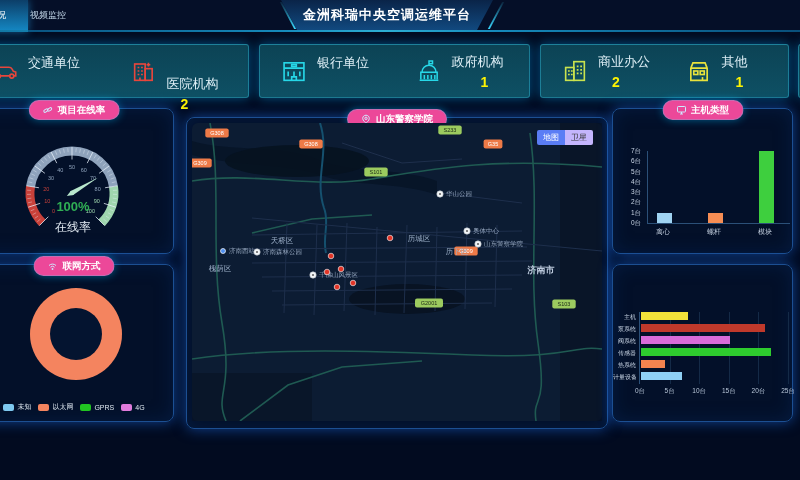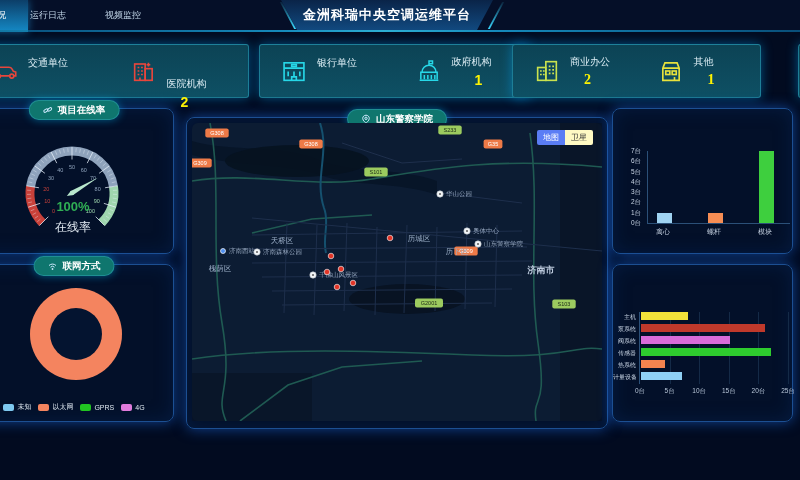--- a/index.html
+++ b/index.html
@@ -22,33 +22,33 @@
     text-align:center;line-height:30px;font-size:13px;font-weight:bold;color:#fff;letter-spacing:1px;}
   .title-slash{position:absolute;top:2px;width:2px;height:27px;background:linear-gradient(180deg,rgba(57,215,255,.1),#39d7ff);}
   #title-slash-l{left:287px;transform:skewX(28deg);}
   #title-slash-r{left:495px;transform:skewX(-28deg);}
   
   .stat-card{position:absolute;top:44px;height:52px;background:linear-gradient(180deg,#0c4355,#0e5064);
     border:1px solid rgba(60,220,255,.35);border-radius:3px;
     box-shadow:0 0 12px rgba(0,170,255,.45);display:flex;align-items:center;}
   #card-1{left:-30px;width:277px;}
   #card-2{left:259px;width:269px;}
-  #card-3{left:512px;width:247px;font-family:Liberation Serif, serif;}
+  #card-3{left:540px;width:247px;}
   #card-4{left:798px;width:60px;}
   .stat-item{flex:1;display:flex;align-items:center;gap:9px;padding-left:20px;}
   .stat-icon{width:28px;height:28px;flex:0 0 28px;}
   .stat-icon svg{width:28px;height:28px;display:block;}
   .stat-text{display:flex;flex-direction:column;}
-  .stat-label{font-size:10px;color:#ddeef5;}
+  .stat-label{font-size:13px;color:#ddeef5;}
   .stat-value{font-size:14px;font-weight:bold;margin:3px 0 0 14px;min-height:14px;}
   
   .panel{position:absolute;background:rgba(3,17,42,.95);border:1px solid #1c4f92;border-radius:8px;
     box-shadow:0 0 14px rgba(30,120,255,.5), inset 0 0 18px rgba(10,50,110,.35);}
   .panel-pill{position:absolute;top:-9px;left:50%;transform:translateX(-50%);
-    background:#0f766e;border-radius:10px;height:18px;padding:0 13px;white-space:nowrap;
+    background:#ec4899;border-radius:10px;height:18px;padding:0 13px;white-space:nowrap;
     display:flex;align-items:center;gap:5px;font-size:9.5px;font-weight:bold;color:#fff;
     box-shadow:0 0 8px rgba(0,190,255,.45);border:1px solid rgba(80,220,255,.25);}
   .pill-icon svg{width:10px;height:10px;display:block;}
   #panel-online{left:-26px;top:108px;width:198px;height:144px;}
   #panel-network{left:-26px;top:264px;width:198px;height:156px;}
   #panel-map{left:186px;top:117px;width:420px;height:310px;}
   #panel-host{left:612px;top:108px;width:179px;height:144px;}
   #panel-device{left:612px;top:264px;width:179px;height:156px;}
   
   #gauge-svg{position:absolute;left:0;top:8px;}
@@ -59,21 +59,21 @@
   #donut-ring{position:absolute;left:55px;top:23px;width:92px;height:92px;border-radius:50%;}
   #donut-hole{position:absolute;left:75px;top:43px;width:52px;height:52px;border-radius:50%;background:#041430;}
   #net-legend{position:absolute;left:0;bottom:9px;width:100%;display:flex;justify-content:center;gap:7px;}
   .legend-item{display:flex;align-items:center;gap:3px;font-size:7px;color:#dfe8f0;}
   .legend-swatch{width:11px;height:7px;border-radius:2px;display:inline-block;}
   
   #map-svg{position:absolute;left:5px;top:5px;}
   #map-controls{position:absolute;top:12px;right:14px;display:flex;z-index:3;}
   .map-btn{height:15px;line-height:15px;padding:0 6px;font-size:8px;cursor:pointer;}
   .map-btn.active{background:#5a7df5;color:#fff;border-radius:2px 0 0 2px;}
-  .map-btn:not(.active){background:#fef9c3;color:#333;border-radius:0 2px 2px 0;font-family:Liberation Serif, serif;}
+  .map-btn:not(.active){background:#c4b5fd;color:#333;border-radius:0 2px 2px 0;font-family:Liberation Serif, serif;}
   
   #host-wrap{position:absolute;left:2px;top:42px;width:176px;height:96px;}
   #host-ylabels{position:absolute;left:0;top:0;width:28px;height:72px;}
   .ytick{position:absolute;right:2px;width:26px;text-align:right;font-size:6.5px;color:#c8d4e4;}
   #host-plot{position:absolute;left:32px;top:0;width:142px;height:72px;
     border-left:1px solid #2b5078;border-bottom:1px solid #2b5078;}
   .vbar{position:absolute;bottom:0;width:15px;}
   .vcat{position:absolute;top:76px;width:40px;text-align:center;font-size:7px;color:#c8d4e4;}
   
   #dev-wrap{position:absolute;left:0;top:47px;width:179px;height:100px;}
@@ -83,21 +83,20 @@
   .hbar{position:absolute;height:8px;}
   .vgrid{position:absolute;top:0;width:1px;height:72px;background:#142a47;}
   .xtick{position:absolute;top:75px;width:22px;margin-left:-11px;text-align:center;font-size:6.5px;color:#b8c6d8;}
 </style>
 </head>
 <body>
 <div id="stage">
 
 <div id="header">
   <div class="tab active">概况</div>
-  <div class="tab">运行日志</div>
   <div class="tab">视频监控</div>
 </div>
 <div id="title-wrap">金洲科瑞中央空调运维平台</div>
 <div class="title-slash" id="title-slash-l"></div>
 <div class="title-slash" id="title-slash-r"></div>
 <div id="header-line"></div>
 
 <div class="stat-card" id="card-1">
   <div class="stat-item" style="color: rgb(232, 70, 60);">
     <span class="stat-icon">
@@ -399,20 +398,29 @@
           <circle cx="149" cy="146" r="2.8" fill="#e23527" stroke="rgba(255,255,255,0.75)" stroke-width="0.8"></circle>
           <circle cx="161" cy="160" r="2.8" fill="#e23527" stroke="rgba(255,255,255,0.75)" stroke-width="0.8"></circle>
           <circle cx="145" cy="164" r="2.8" fill="#e23527" stroke="rgba(255,255,255,0.75)" stroke-width="0.8"></circle>
           <circle cx="135" cy="149" r="2.8" fill="#e23527" stroke="rgba(255,255,255,0.75)" stroke-width="0.8"></circle>
           <circle cx="198" cy="115" r="2.8" fill="#e23527" stroke="rgba(255,255,255,0.75)" stroke-width="0.8"></circle>
         </g>
   </svg>
 </div>
 
 <div class="panel" id="panel-host">
+  <div class="panel-pill">
+    <span class="pill-icon">
+      <svg viewBox="0 0 10 10" fill="none" stroke="#cfeaff" stroke-width="1">
+            <rect x="1" y="1.5" width="8" height="5.5" rx="0.8"></rect>
+            <path d="M3.5 9h3M5 7v2"></path>
+          </svg>
+    </span>
+    <span>主机类型</span>
+  </div>
   <div id="host-wrap">
     <div id="host-ylabels">
           <div class="ytick" style="top: 68px;">0台</div>
           <div class="ytick" style="top: 57.7143px;">1台</div>
           <div class="ytick" style="top: 47.4286px;">2台</div>
           <div class="ytick" style="top: 37.1429px;">3台</div>
           <div class="ytick" style="top: 26.8571px;">4台</div>
           <div class="ytick" style="top: 16.5714px;">5台</div>
           <div class="ytick" style="top: 6.28571px;">6台</div>
           <div class="ytick" style="top: -4px;">7台</div>

